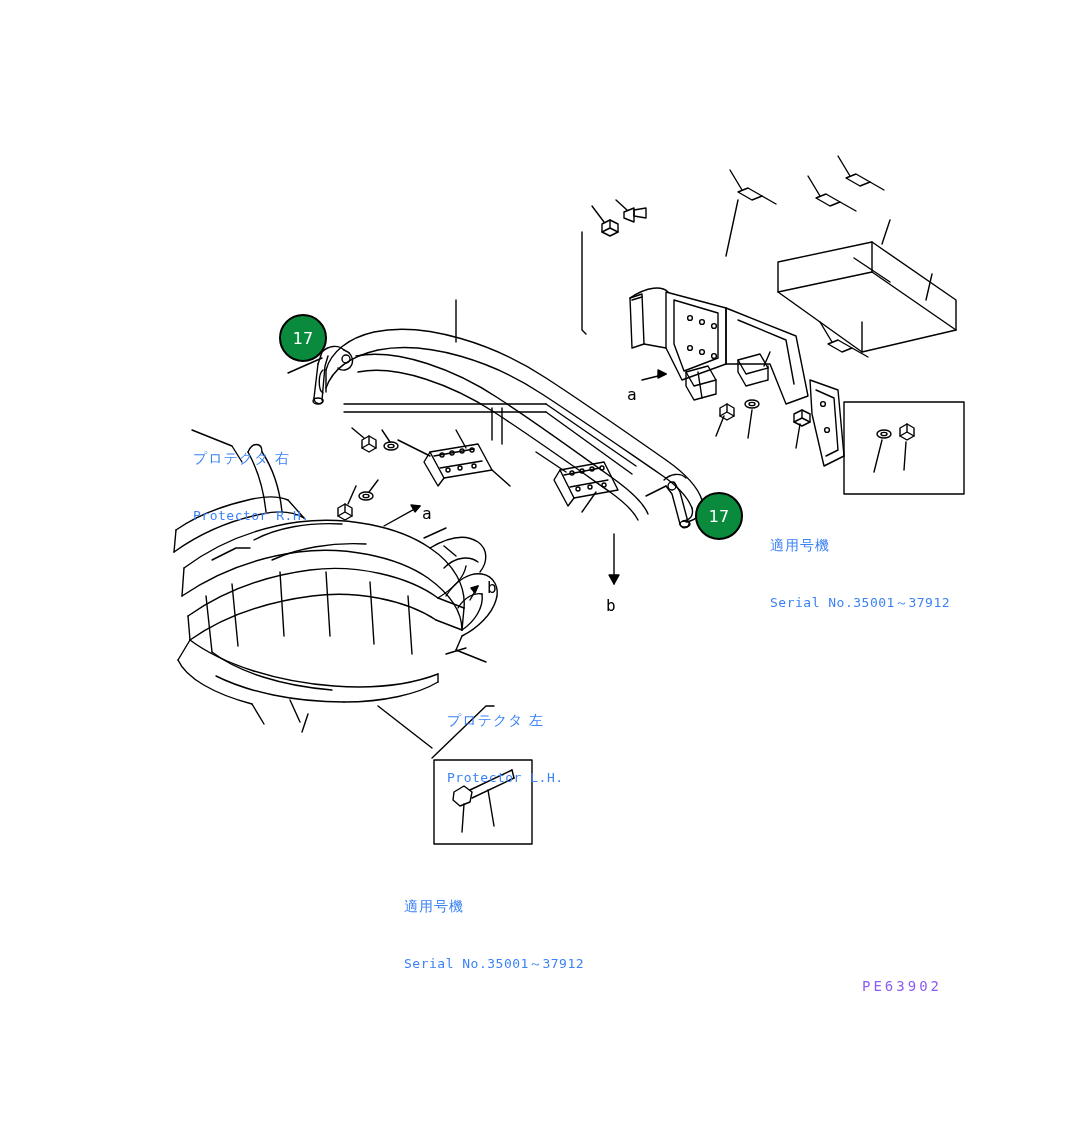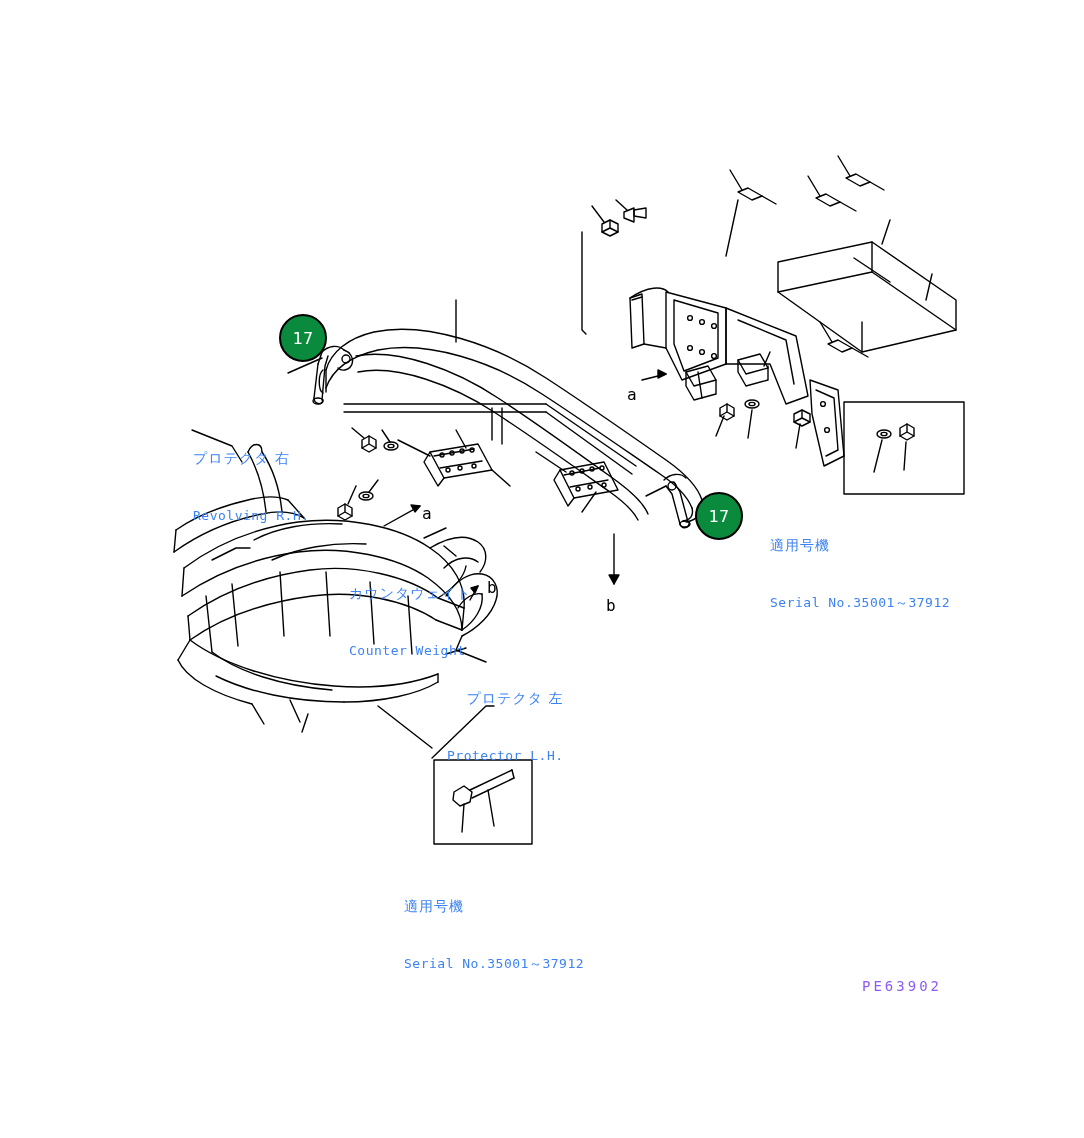--- a/index.html
+++ b/index.html
@@ -346,29 +346,25 @@
     <span>17</span>
   </div>
 
   <div class="callout-letter" style="left:396px; top:504px;">a</div>
   <div class="callout-letter" style="left:601px; top:385px;">a</div>
   <div class="callout-letter" style="left:461px; top:578px;">b</div>
   <div class="callout-letter" style="left:580px; top:596px;">b</div>
 
   <div class="lbl" style="left:167px; top:410px;">
     <span class="jp">プロテクタ 右</span>
-    <span class="en">Revolving R.H.</span>
-  </div>
-
-  <div class="lbl" style="left:323px; top:545px;">
-    <span class="jp">カウンタウェイト</span>
-    <span class="en">Counter Weight</span>
-  </div>
-
-  <div class="lbl" style="left:421px; top:650px;text-align:right;">
+    <span class="en">Protector R.H.</span>
+  </div>
+
+
+  <div class="lbl" style="left:421px; top:672px;">
     <span class="jp">プロテクタ 左</span>
     <span class="en">Protector L.H.</span>
   </div>
 
 
   <div class="lbl" style="left:744px; top:497px;">
     <span class="jp">適用号機</span>
     <span class="en">Serial No.35001～37912</span>
   </div>
 

